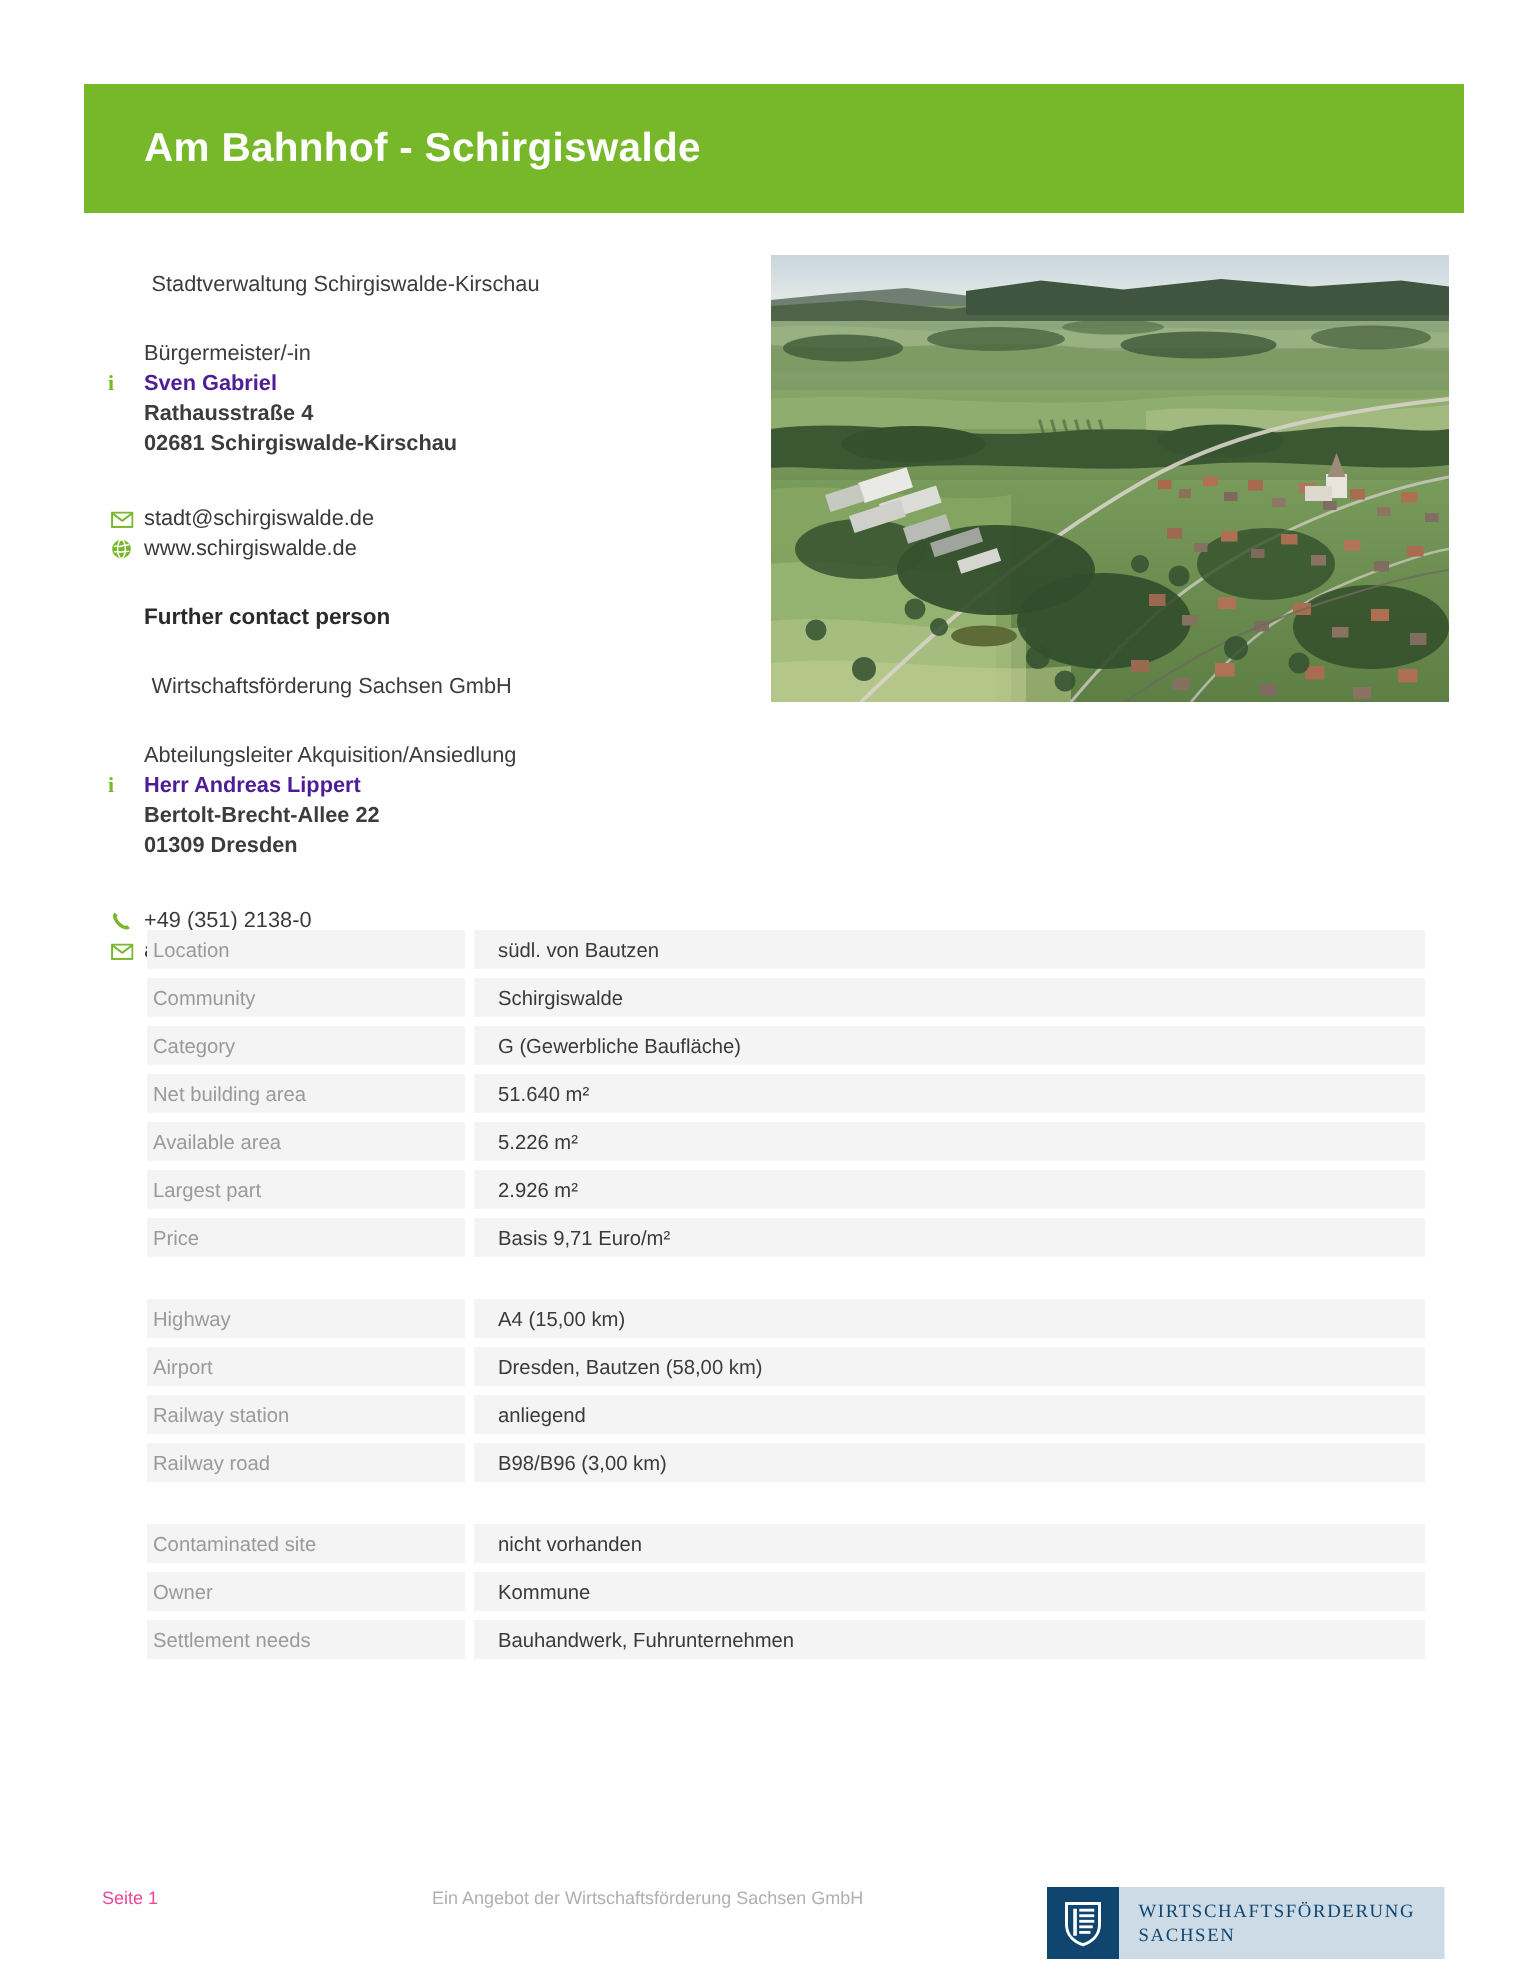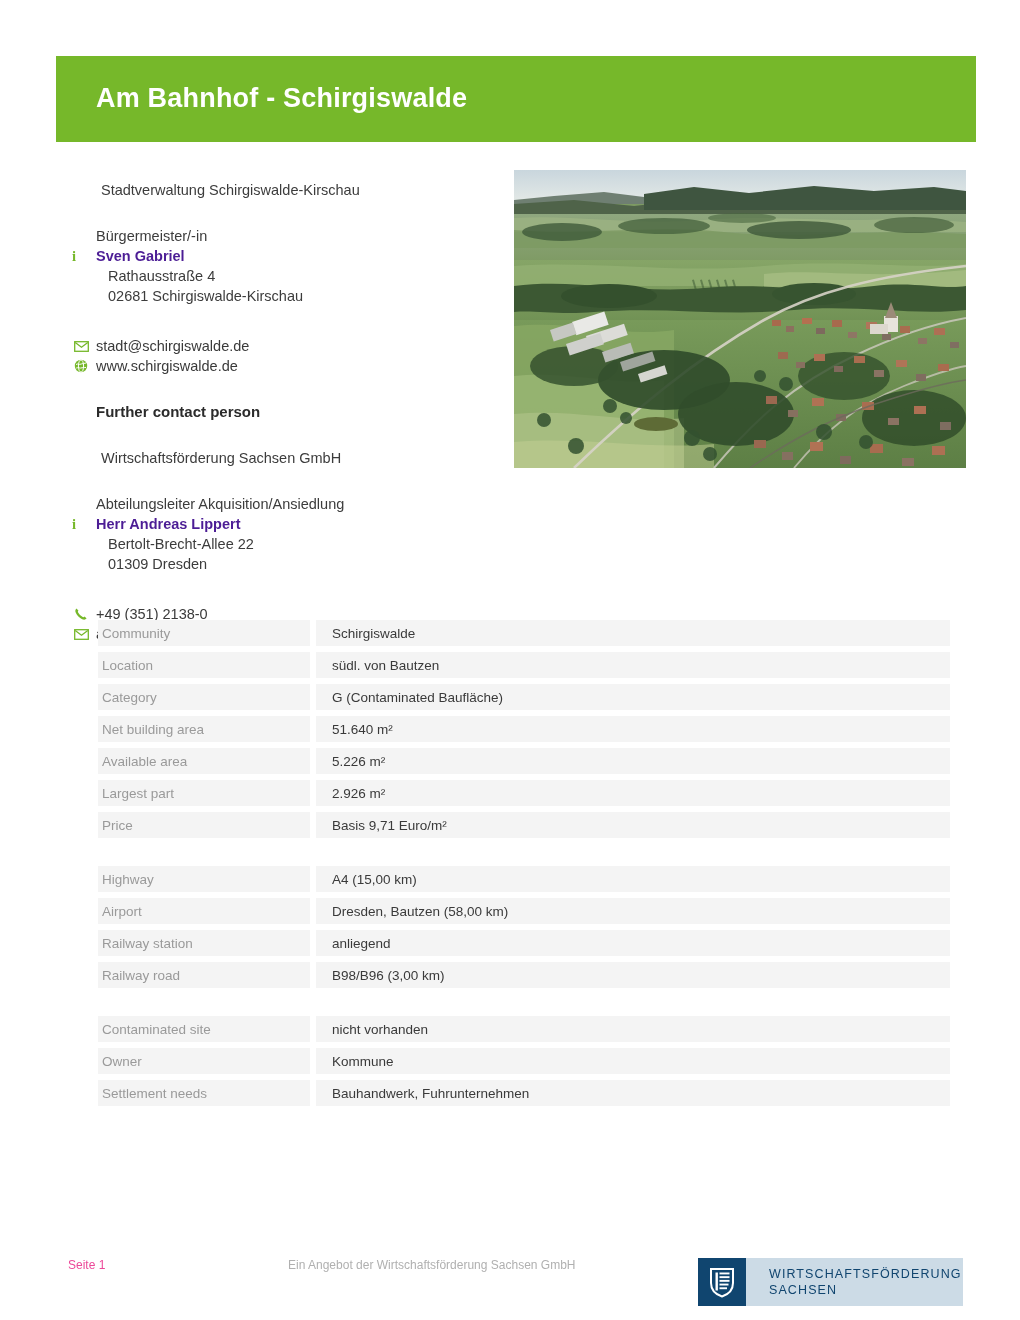--- a/index.html
+++ b/index.html
@@ -57,21 +57,21 @@
     width: 430px;
   }
   .line {
     font-size: 14.5px;
     line-height: 20px;
     color: #3c3c3c;
     white-space: nowrap;
   }
   .line.org      { margin-left: 29px; }
   .line.role     { margin-left: 24px; }
-  .line.addr     { margin-left: 36px; }
+  .line.addr     { margin-left: 24px; font-weight: bold; }
   .line.bold     { font-weight: bold; color: #4c1d95; }
   .gap-md { height: 26px; }
   .gap-lg { height: 30px; }
 
   .icon-row {
     display: flex;
     align-items: flex-start;
     gap: 6px;
     white-space: nowrap;
   }
@@ -176,25 +176,26 @@
     justify-content: center;
     flex: 0 0 48px;
   }
   .logo-text {
     flex: 1;
     background: #ccdbe6;
     color: #10456f;
     display: flex;
     flex-direction: column;
     justify-content: center;
-    padding-left: 23px;
+    padding-left: 13px;
     box-sizing: border-box;
     font-size: 12.5px;
     letter-spacing: 1.1px;
     line-height: 16px;
+    font-family: Liberation Serif, serif;
   }
 </style>
 </head>
 <body>
 
 <div class="header-banner">
   <div class="header-title">Am Bahnhof - Schirgiswalde</div>
 </div>
 
 <div class="photo">
@@ -420,30 +421,30 @@
       </svg>
     </span>
     <span class="txt">andreas.lippert@wfs.saxony.de</span>
   </div>
 </div>
 
 <div class="table-wrap">
 
   <div>
     <div class="trow">
+      <div class="tlabel">Location</div>
+      <div class="tvalue">südl. von Bautzen</div>
+    </div>
+    <div class="trow">
       <div class="tlabel">Community</div>
       <div class="tvalue">Schirgiswalde</div>
     </div>
     <div class="trow">
-      <div class="tlabel">Location</div>
-      <div class="tvalue">südl. von Bautzen</div>
-    </div>
-    <div class="trow">
       <div class="tlabel">Category</div>
-      <div class="tvalue">G (Contaminated Baufläche)</div>
+      <div class="tvalue">G (Gewerbliche Baufläche)</div>
     </div>
     <div class="trow">
       <div class="tlabel">Net building area</div>
       <div class="tvalue">51.640 m²</div>
     </div>
     <div class="trow">
       <div class="tlabel">Available area</div>
       <div class="tvalue">5.226 m²</div>
     </div>
     <div class="trow">

